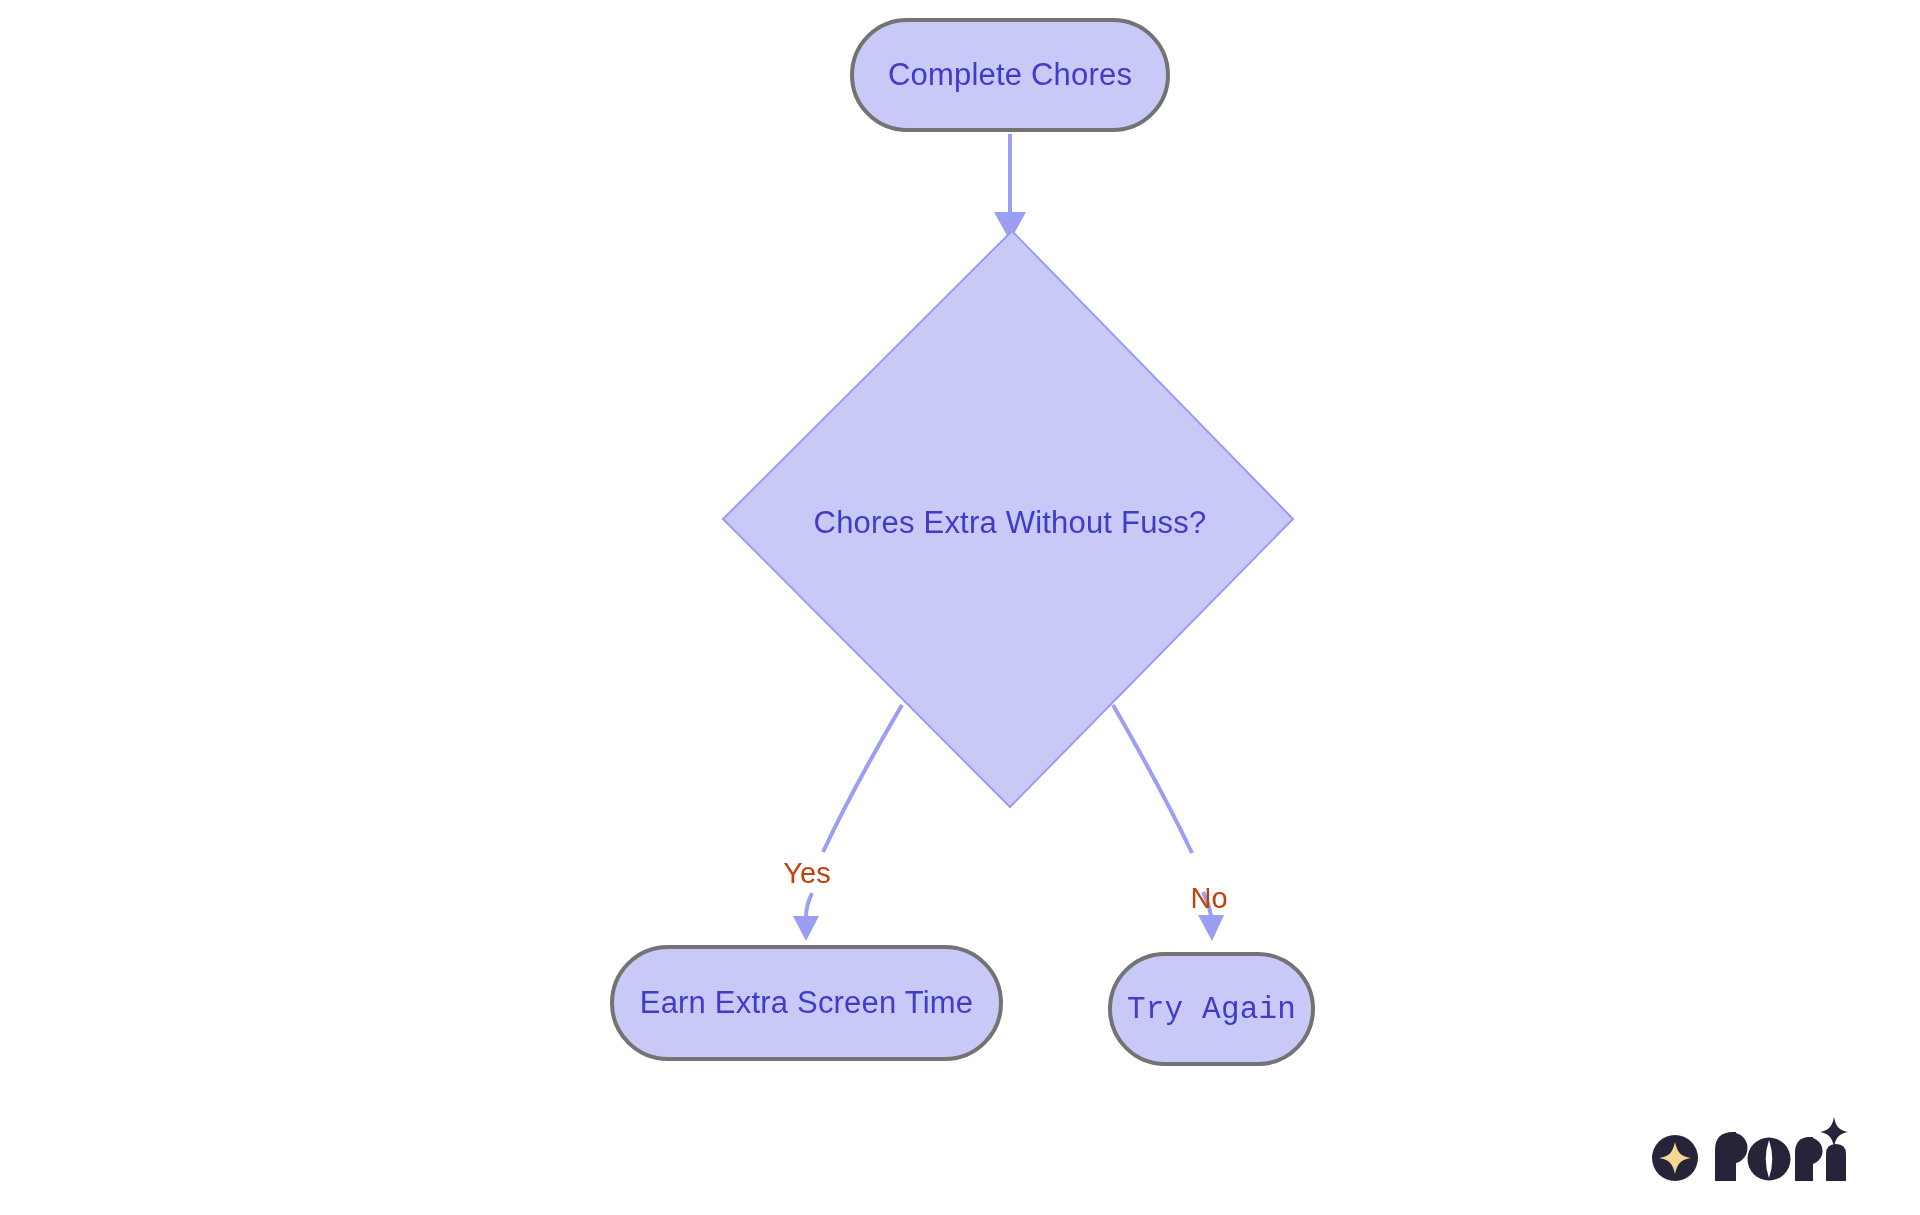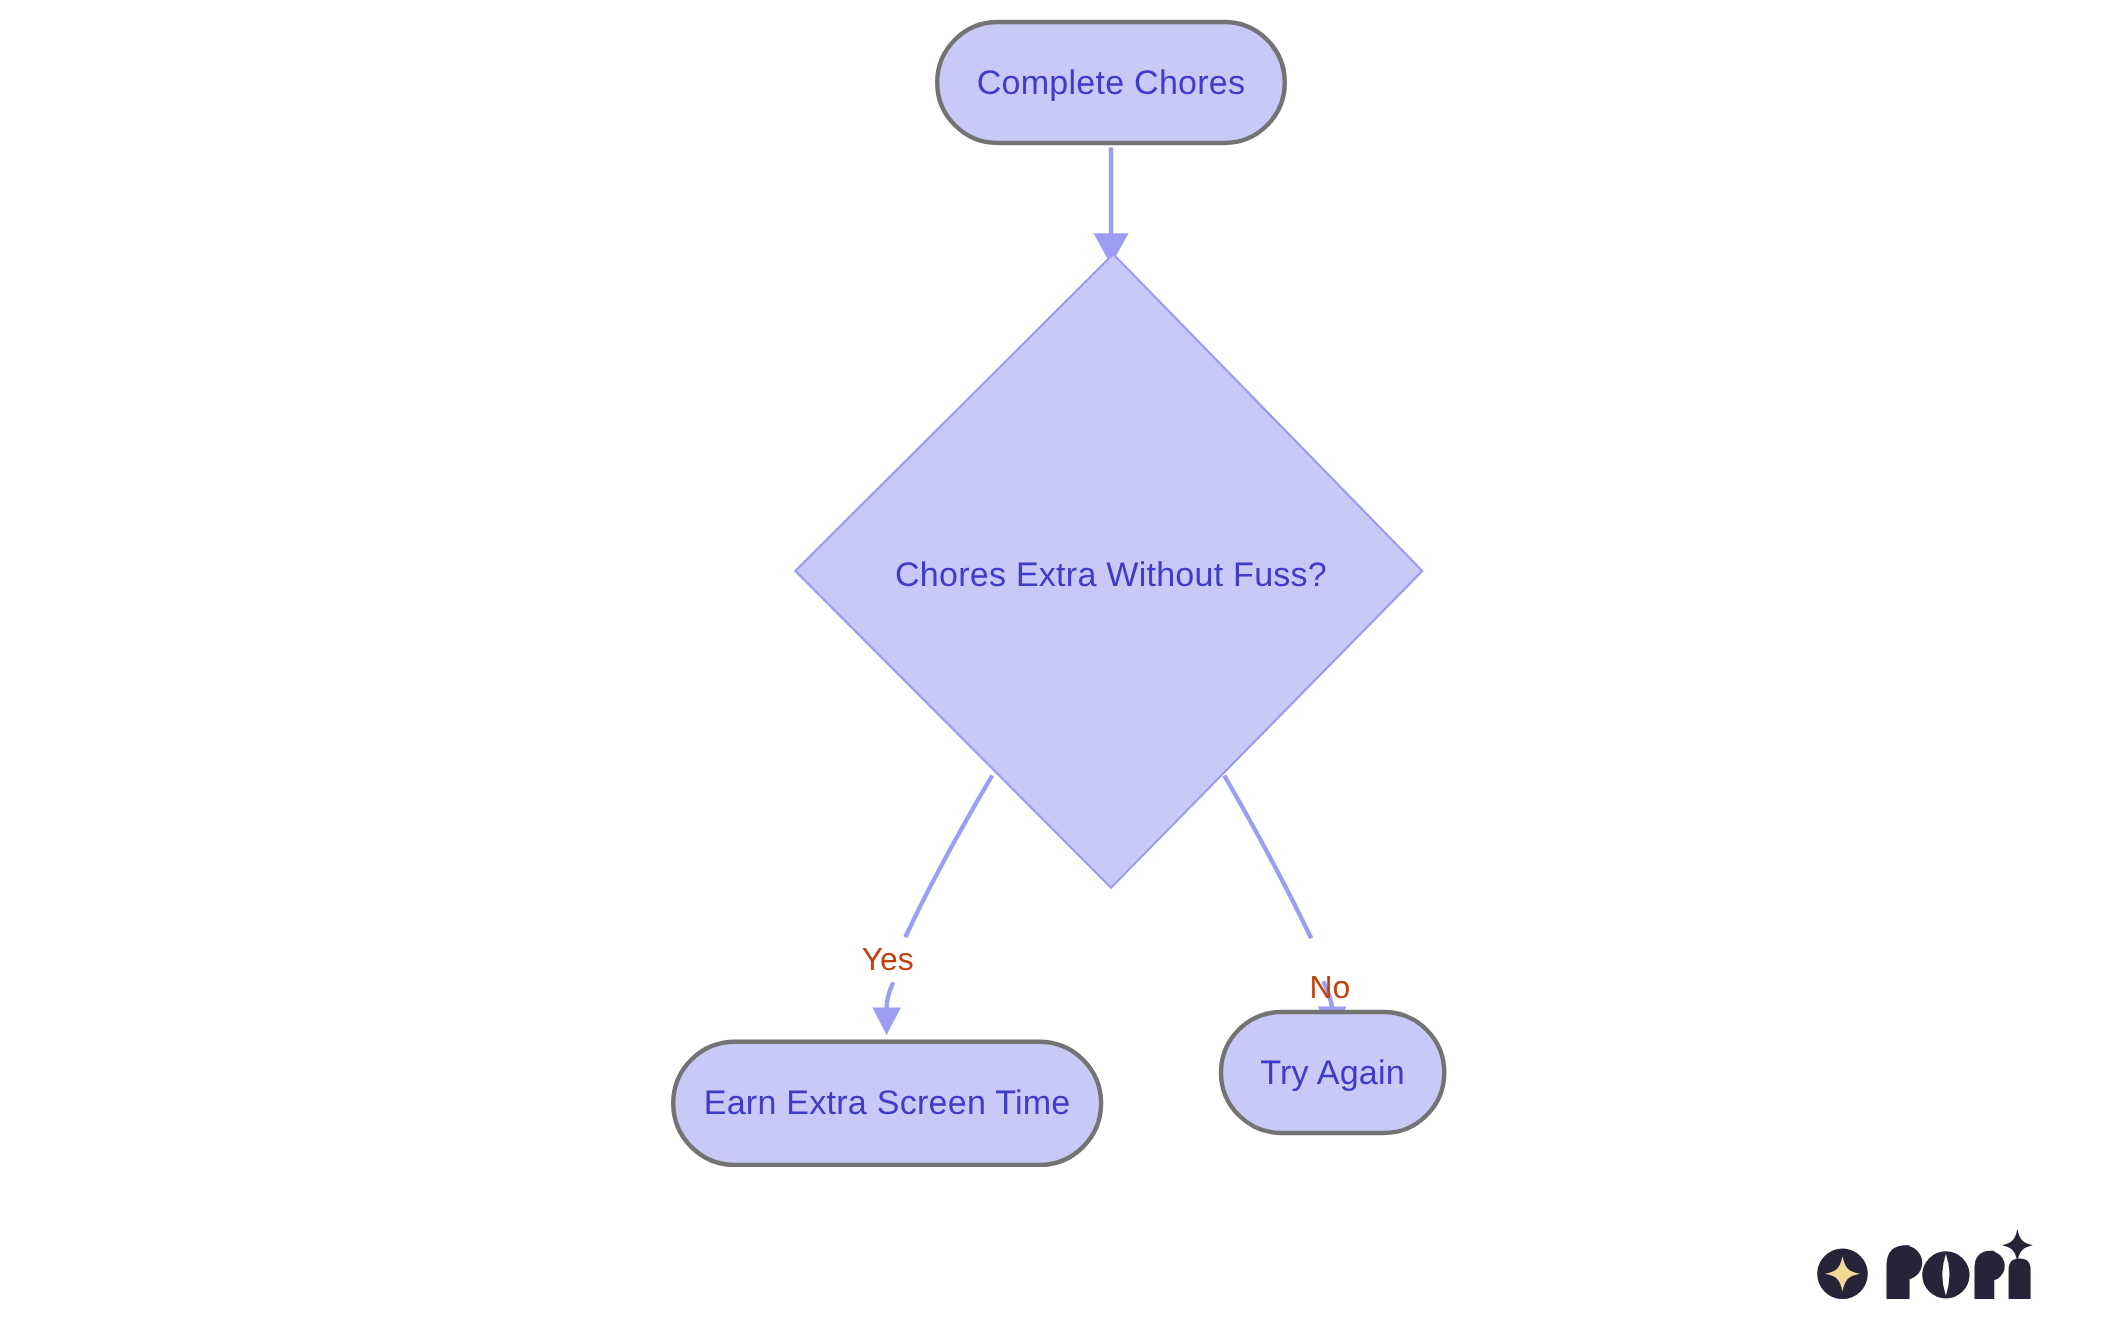--- a/index.html
+++ b/index.html
@@ -27,21 +27,21 @@
     background: #c8c9f6;
     border: 4px solid #737373;
     color: #3e3cc9;
     font-size: 31px;
     letter-spacing: 0.2px;
     text-align: center;
   }
   .node.stadium { border-radius: 60px; }
   .node-start   { left: 850px;  top: 18px;  width: 320px; height: 114px; }
   .node-reward  { left: 610px;  top: 945px; width: 393px; height: 116px; }
-  .node-retry   { left: 1108px; top: 918px; width: 207px; height: 114px; }
+  .node-retry   { left: 1108px; top: 952px; width: 207px; height: 114px; font-family: Liberation Mono, monospace; }
   .diamond-label {
     position: absolute;
     left: 758px; top: 498px;
     width: 504px; height: 50px;
     display: flex;
     align-items: center;
     justify-content: center;
     color: #3e3cc9;
     font-size: 31px;
     letter-spacing: 0.2px;

